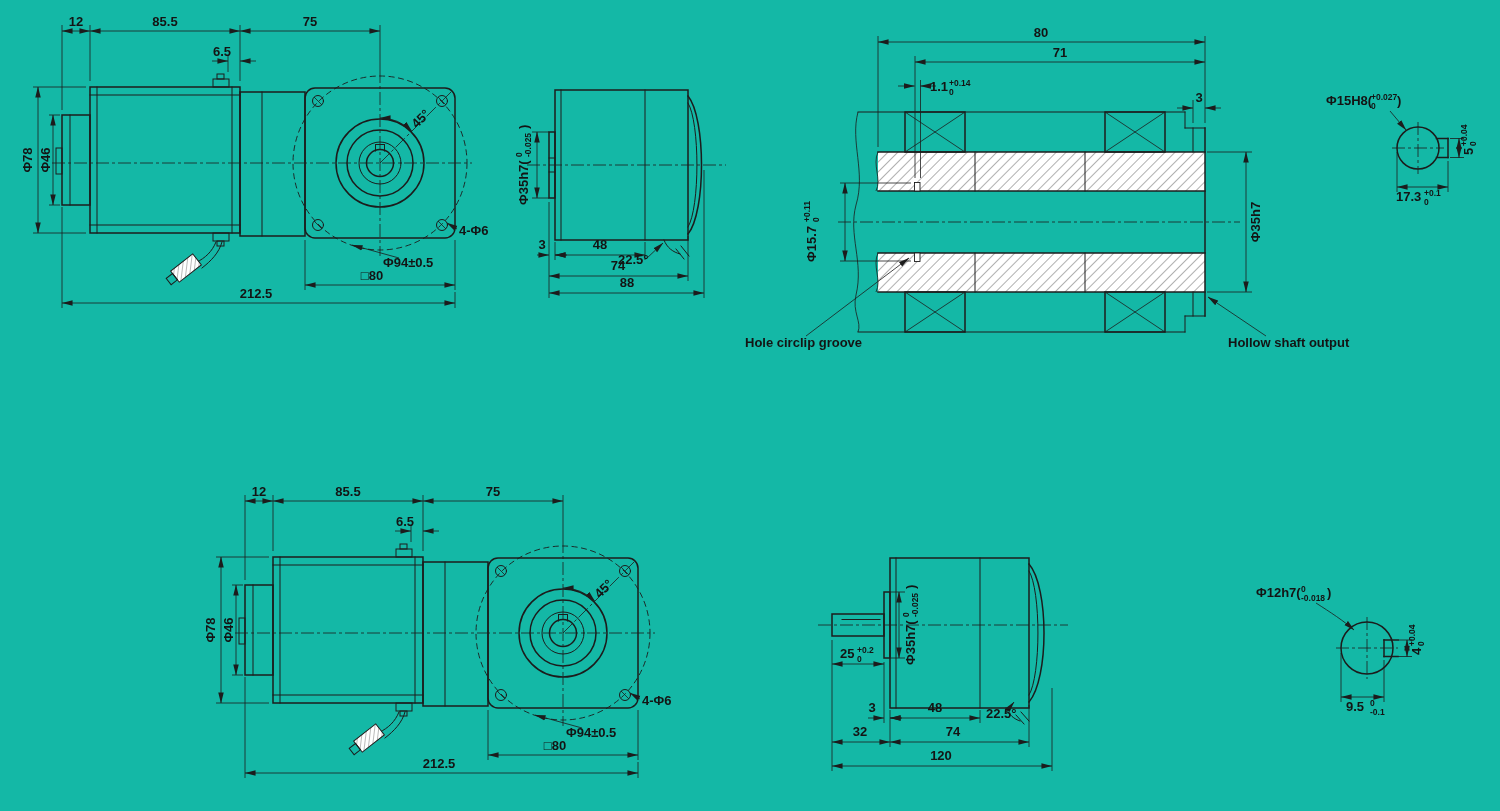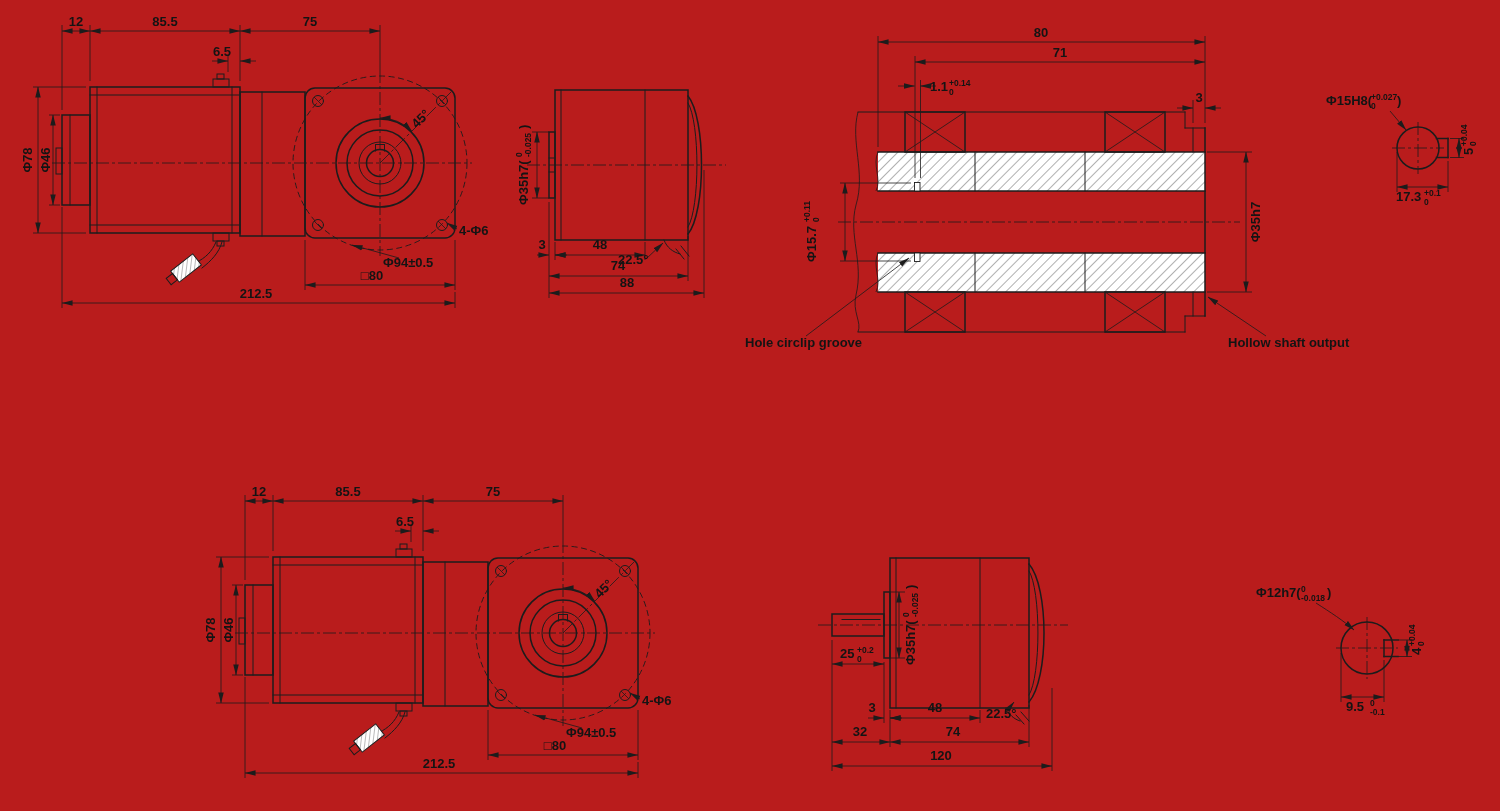--- a/index.html
+++ b/index.html
@@ -1,16 +1,16 @@
 <!DOCTYPE html>
 <html><head>
 <meta charset="utf-8">
 <style>
   html,body{margin:0;padding:0;background:#ffffff;}
-  .sheet{position:relative;width:1500px;height:811px;background:#b91c1c;overflow:hidden;
+  .sheet{position:relative;width:1500px;height:811px;background:#14b8a6;overflow:hidden;
          font-family:"Liberation Sans","DejaVu Sans",sans-serif;}
   svg{display:block;}
   .o  {stroke:#1c1c1c;stroke-width:1.5;fill:none;stroke-linecap:square;}
   .o2 {stroke:#1c1c1c;stroke-width:1;fill:none;stroke-linecap:square;}
   .t  {stroke:#1c1c1c;stroke-width:0.8;fill:none;}
   .c  {stroke:#1c1c1c;stroke-width:0.8;fill:none;stroke-dasharray:13 3 3 3;}
   .hd {stroke:#1c1c1c;stroke-width:0.9;fill:none;stroke-dasharray:6 3.5;}
   .wf {fill:#ffffff;stroke:#1c1c1c;stroke-width:0.9;}
   .dim{font:bold 13px "Liberation Sans","DejaVu Sans",sans-serif;fill:#141414;}
   .tol{font-size:8.5px;}

